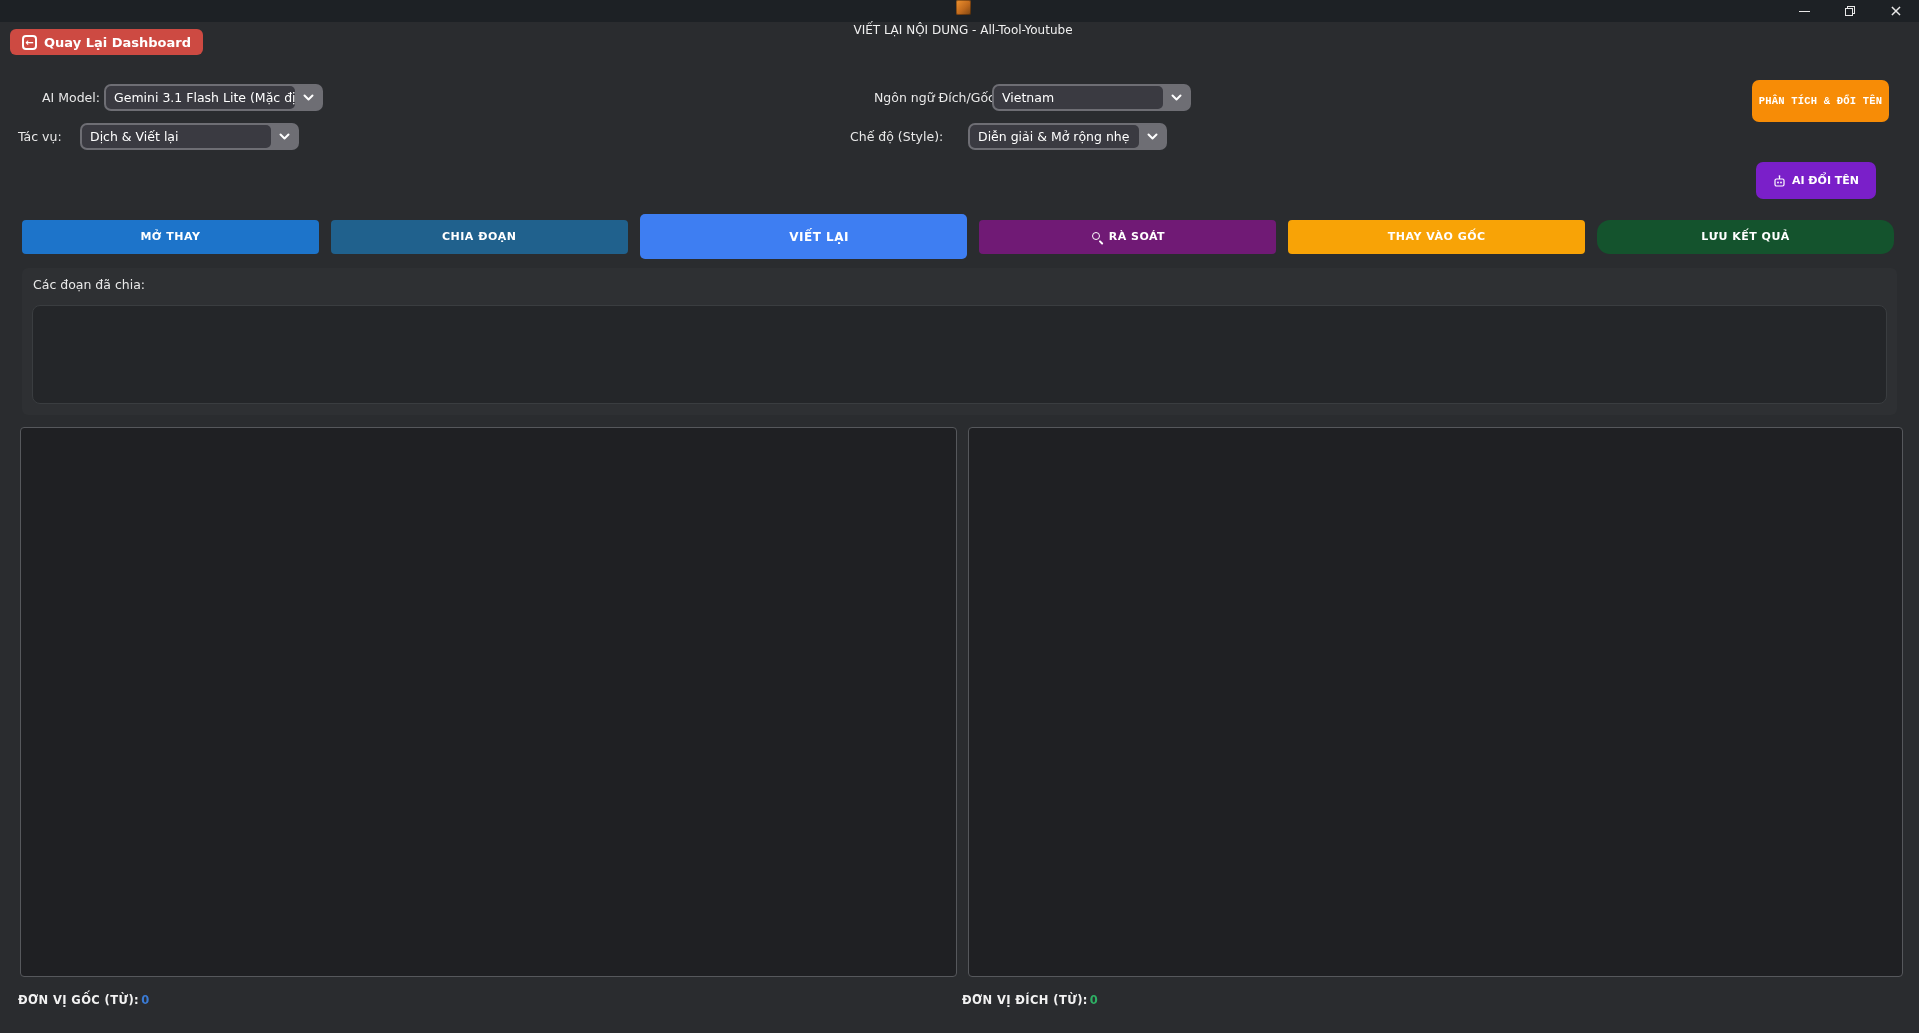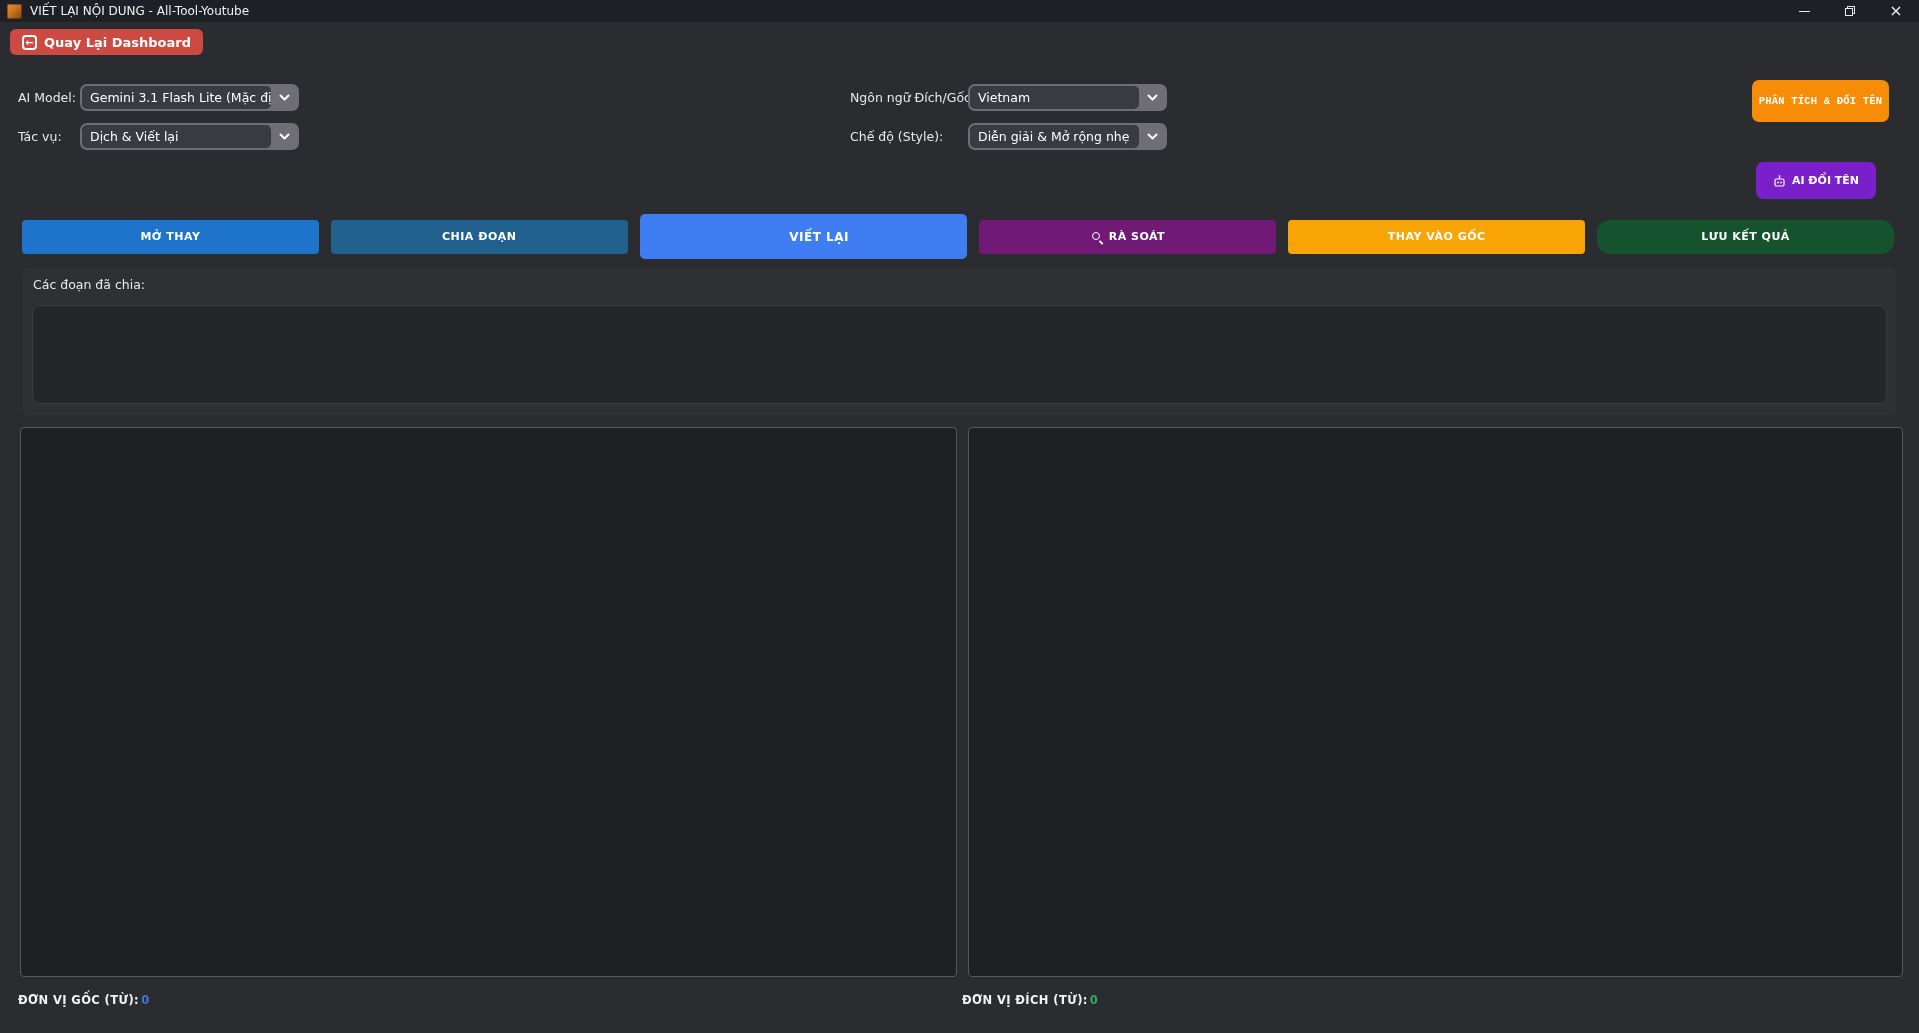--- a/index.html
+++ b/index.html
@@ -5,21 +5,21 @@
   html,body{margin:0;padding:0;}
   body{
     width:1919px;height:1033px;position:relative;overflow:hidden;
     background:#2a2c2f;color:#ededed;
     font-family:"DejaVu Sans","Liberation Sans",sans-serif;
   }
   
   .titlebar{
     position:absolute;left:0;top:0;width:1919px;height:22px;
     background:#1d2125;display:flex;align-items:center;gap:8px;
-    padding-left:7px;box-sizing:border-box;font-size:12px;color:#f0f0f0;
+    padding-left:7px;box-sizing:border-box;font-size:12px;color:#f0f0f0;flex-direction:column;
   }
   .app-icon{width:15px;height:15px;border-radius:2px;flex:0 0 auto;
     background:linear-gradient(135deg,#f0922f 0%,#c06a1d 55%,#7c4512 100%);
     box-shadow:inset 0 0 0 1px rgba(0,0,0,.35);}
   .win-controls{position:absolute;right:0;top:0;height:22px;display:flex;}
   .win-btn{width:46px;height:22px;display:flex;align-items:center;justify-content:center;cursor:pointer;}
   .win-min-glyph{width:11px;height:1px;background:#e8e8e8;display:block;}
   .win-restore-glyph{position:relative;width:10px;height:10px;display:block;}
   .win-restore-glyph .sq-back{position:absolute;top:0;right:0;width:6px;height:6px;border:1px solid #e8e8e8;}
   .win-restore-glyph .sq-front{position:absolute;bottom:0;left:0;width:6px;height:6px;border:1px solid #e8e8e8;background:#1d2125;}
@@ -37,21 +37,21 @@
   .field-label{position:absolute;height:27px;display:flex;align-items:center;
     font-size:12.5px;color:#e9e9e9;}
   .combo{position:absolute;height:27px;background:#6e6e74;border-radius:7px;
     padding:2px;display:flex;box-sizing:border-box;cursor:pointer;}
   .combo-value{flex:1;background:#3a3a41;border-radius:5px;color:#fff;
     font-size:12.5px;display:flex;align-items:center;padding:0 8px;
     white-space:nowrap;overflow:hidden;}
   .combo-arrow{width:26px;display:flex;align-items:center;justify-content:center;}
   #combo-model,#combo-task{left:80px;width:219px;}
   #combo-lang,#combo-style{left:968px;width:199px;}
-  .row1{top:84px;} .row2{top:123px;}
+  .row1{top:84px;margin-left:24px;} .row2{top:123px;}
   #label-model{left:18px;} #label-task{left:18px;}
   #label-lang{left:850px;} #label-style{left:850px;}
   
   .analyze-btn{
     position:absolute;left:1752px;top:80px;width:137px;height:42px;
     border:none;border-radius:7px;color:#fff;font-weight:bold;font-size:10.5px;
     letter-spacing:.2px;cursor:pointer;font-family:Liberation Mono, monospace;
   }
   .ai-rename-btn{
     position:absolute;left:1756px;top:162px;width:120px;height:37px;

